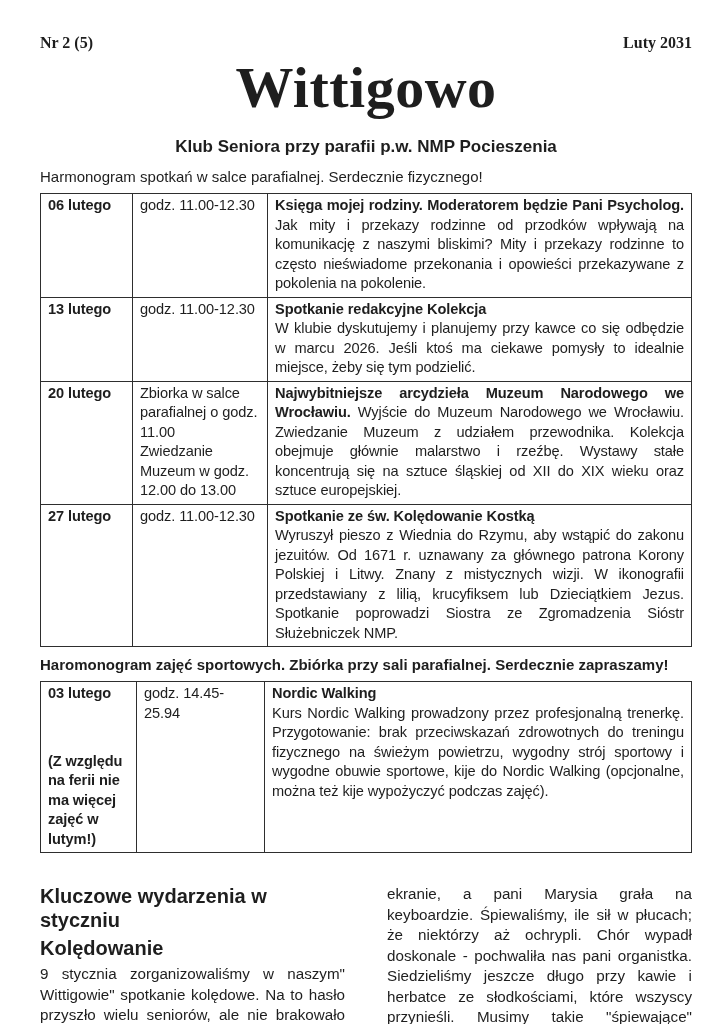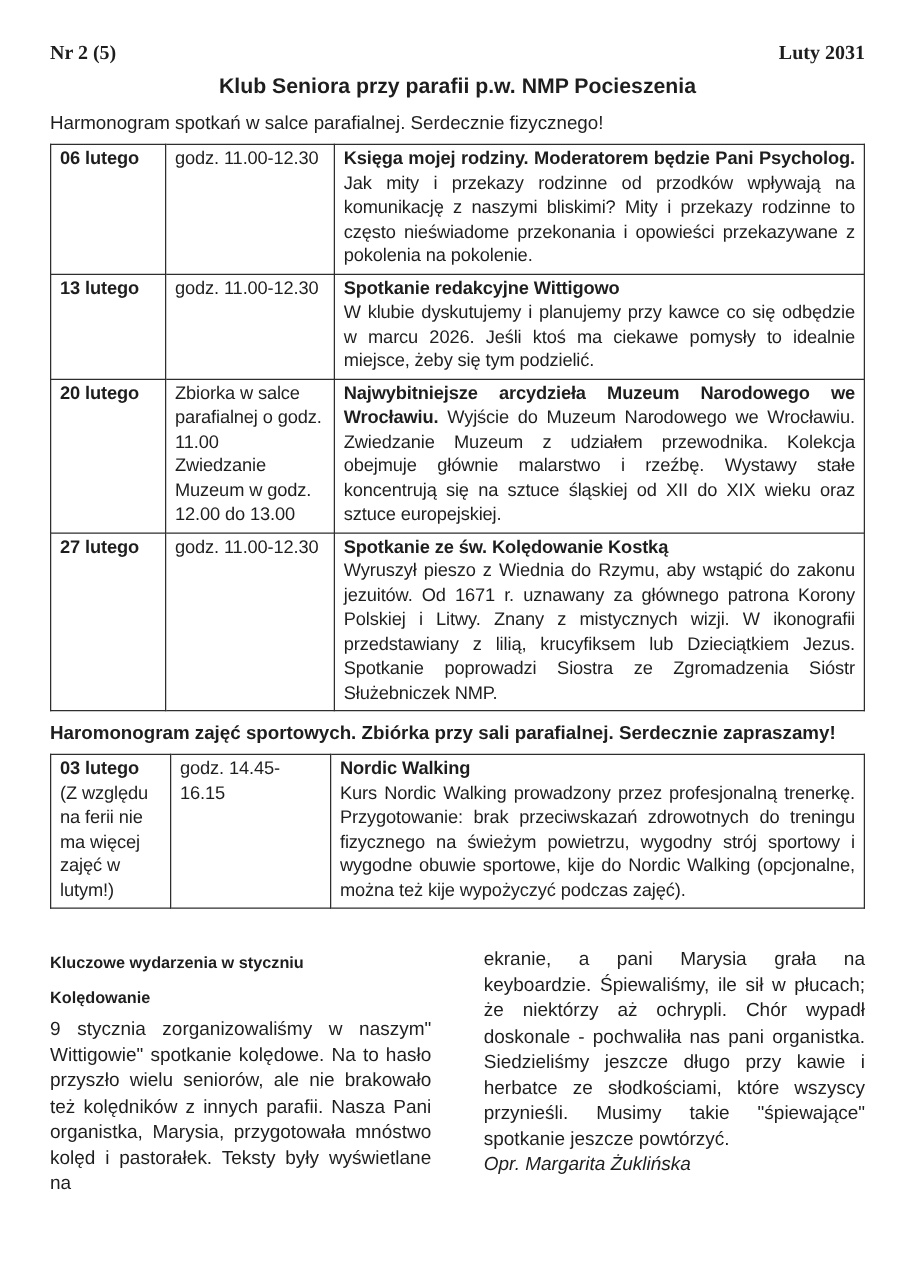--- a/index.html
+++ b/index.html
@@ -26,21 +26,21 @@
   .title {
     text-align: center;
     font-family: "Liberation Serif", serif;
     font-weight: bold; font-size: 58px; line-height: 64px;
     margin-top: 4px;
     letter-spacing: 0.5px;
   }
   .subtitle {
     text-align: center;
     font-weight: bold; font-size: 17px; line-height: 22px;
-    margin-top: 6px;
+    margin-top: 16px;
   }
   .intro {
     font-size: 15px; line-height: 20px;
     margin-top: 9px;
   }
 
   
   table {
     border-collapse: collapse;
     table-layout: fixed;
@@ -52,50 +52,51 @@
   td {
     border: 1.5px solid #2e2e2e;
     vertical-align: top;
     padding: 2px 7px 3px 7px;
   }
   .col-date  { width: 92px; }
   .col-when  { width: 135px; }
   .t2 .col-date { width: 96px; }
   .t2 .col-when { width: 128px; }
   .date-cell { font-weight: bold; }
-  .date-note { font-weight: normal; }
+  .date-note { font-weight: bold; margin-top: 48px; }
   .desc { text-align: justify; }
   .bold { font-weight: bold; }
 
   
   .news {
     display: flex; gap: 42px;
     margin-top: 31px;
     font-size: 15.2px; line-height: 20.5px;
   }
   .news-col { flex: 1; min-width: 0; }
   .news-h {
-    font-weight: bold; font-size: 13px; line-height: 24px;
+    font-weight: bold; font-size: 20px; line-height: 24px;
     margin-bottom: 4px;
   }
   .news-p { text-align: justify; }
   .news-p.fill { text-align-last: justify; }
   .byline { font-style: italic; }
 </style>
 </head>
 <body>
 
 <div class="page">
   <div class="content">
 
     <div class="header-row">
       <span>Nr 2 (5)</span>
       <span>Luty 2031</span>
     </div>
 
+    <div class="title">Wittigowo</div>
     <div class="subtitle">Klub Seniora przy parafii p.w. NMP Pocieszenia</div>
 
     <div class="intro">Harmonogram spotkań w salce parafialnej. Serdecznie fizycznego!</div>
 
     <table>
       <colgroup>
           <col class="col-date">
           <col class="col-when">
           <col>
         </colgroup>
@@ -110,21 +111,21 @@
             <div class="desc"><span class="bold">Księga mojej rodziny. Moderatorem będzie Pani Psycholog.</span> <span>Jak mity i przekazy rodzinne od przodków wpływają na komunikację z naszymi bliskimi? Mity i przekazy rodzinne to często nieświadome przekonania i opowieści przekazywane z pokolenia na pokolenie.</span></div>
           </td>
         </tr>
         <tr>
           <td class="date-cell">13 lutego</td>
           <td>
             <div>godz. 11.00-12.30</div>
             <div></div>
           </td>
           <td>
-            <div class="bold">Spotkanie redakcyjne Wittigowo</div>
+            <div class="bold">Spotkanie redakcyjne Kolekcja</div>
             <div class="desc">W klubie dyskutujemy i planujemy przy kawce co się odbędzie w marcu 2026. Jeśli ktoś ma ciekawe pomysły to idealnie miejsce, żeby się tym podzielić.</div>
           </td>
         </tr>
         <tr>
           <td class="date-cell">20 lutego</td>
           <td>
             <div>Zbiorka w salce parafialnej o godz. 11.00</div>
             <div>Zwiedzanie Muzeum w godz. 12.00 do 13.00</div>
           </td>
           <td>
@@ -153,21 +154,21 @@
           <col class="col-when">
           <col>
         </colgroup>
       <tbody>
         <tr>
           <td>
             <div class="date-cell">03 lutego</div>
             <div class="date-note">(Z względu na ferii nie ma więcej zajęć w lutym!)</div>
           </td>
           <td>
-            <div>godz. 14.45-16.15</div>
+            <div>godz. 14.45-25.94</div>
           </td>
           <td>
             <div class="bold">Nordic Walking</div>
             <div class="desc">Kurs Nordic Walking prowadzony przez profesjonalną trenerkę. Przygotowanie: brak przeciwskazań zdrowotnych do treningu fizycznego na świeżym powietrzu, wygodny strój sportowy i wygodne obuwie sportowe, kije do Nordic Walking (opcjonalne, można też kije wypożyczyć podczas zajęć).</div>
           </td>
         </tr>
       </tbody>
     </table>
 
     <div class="news">

